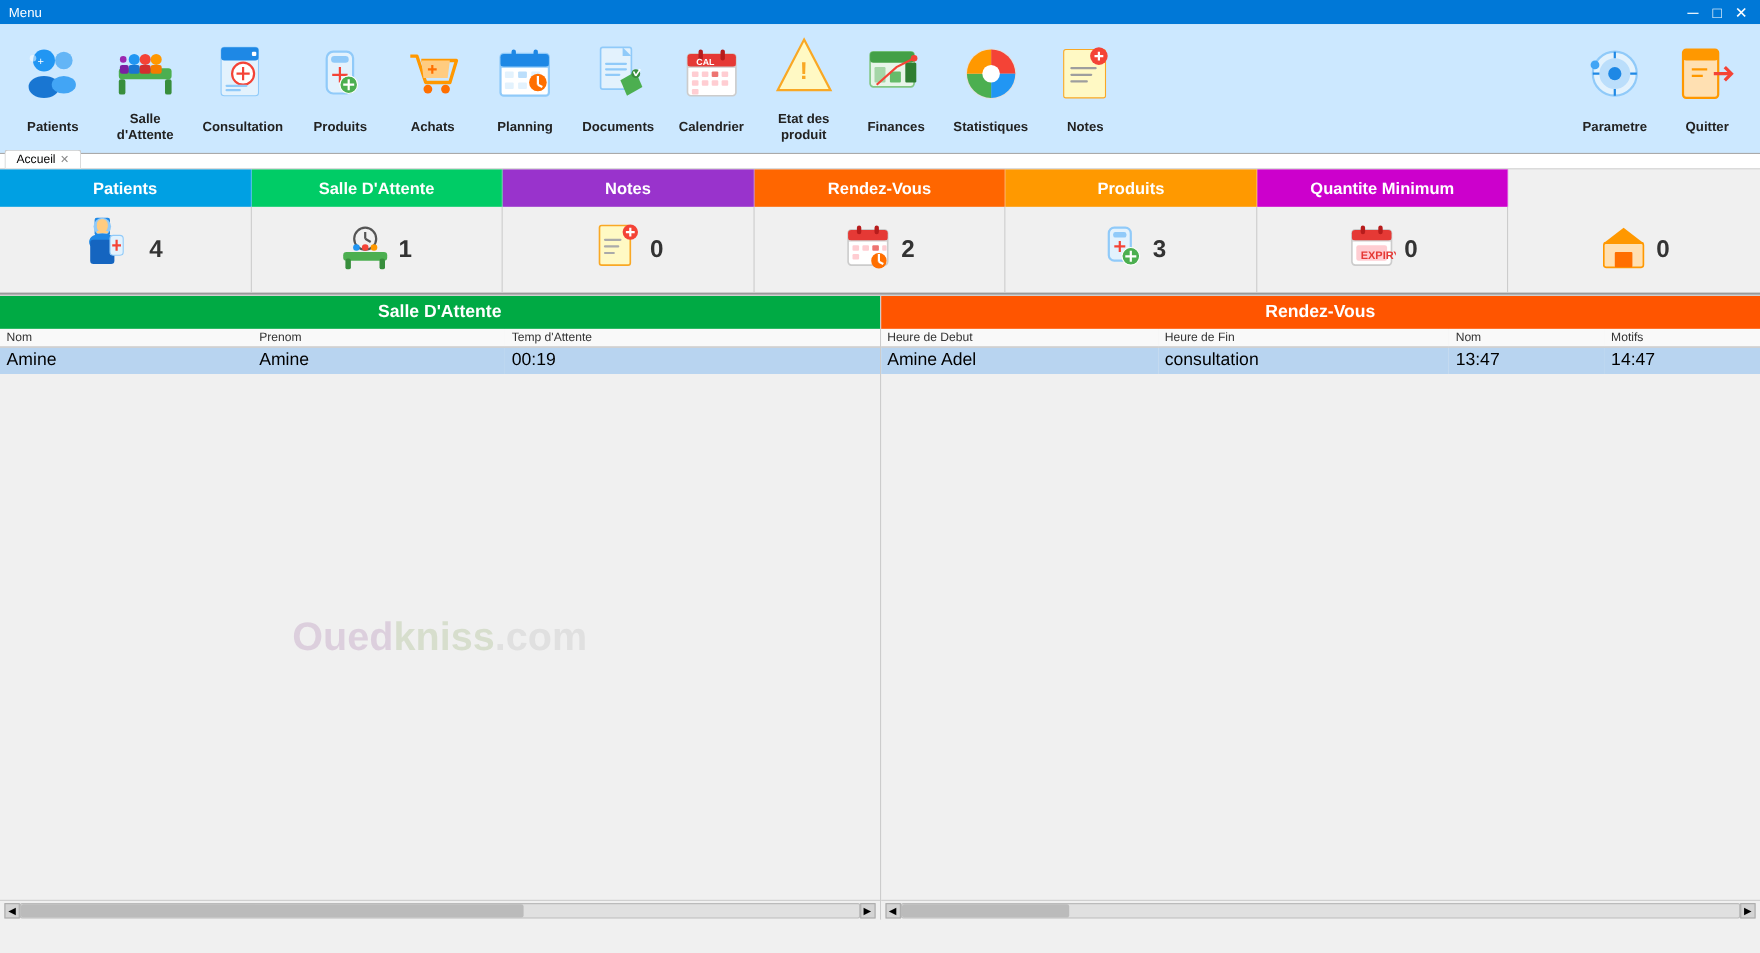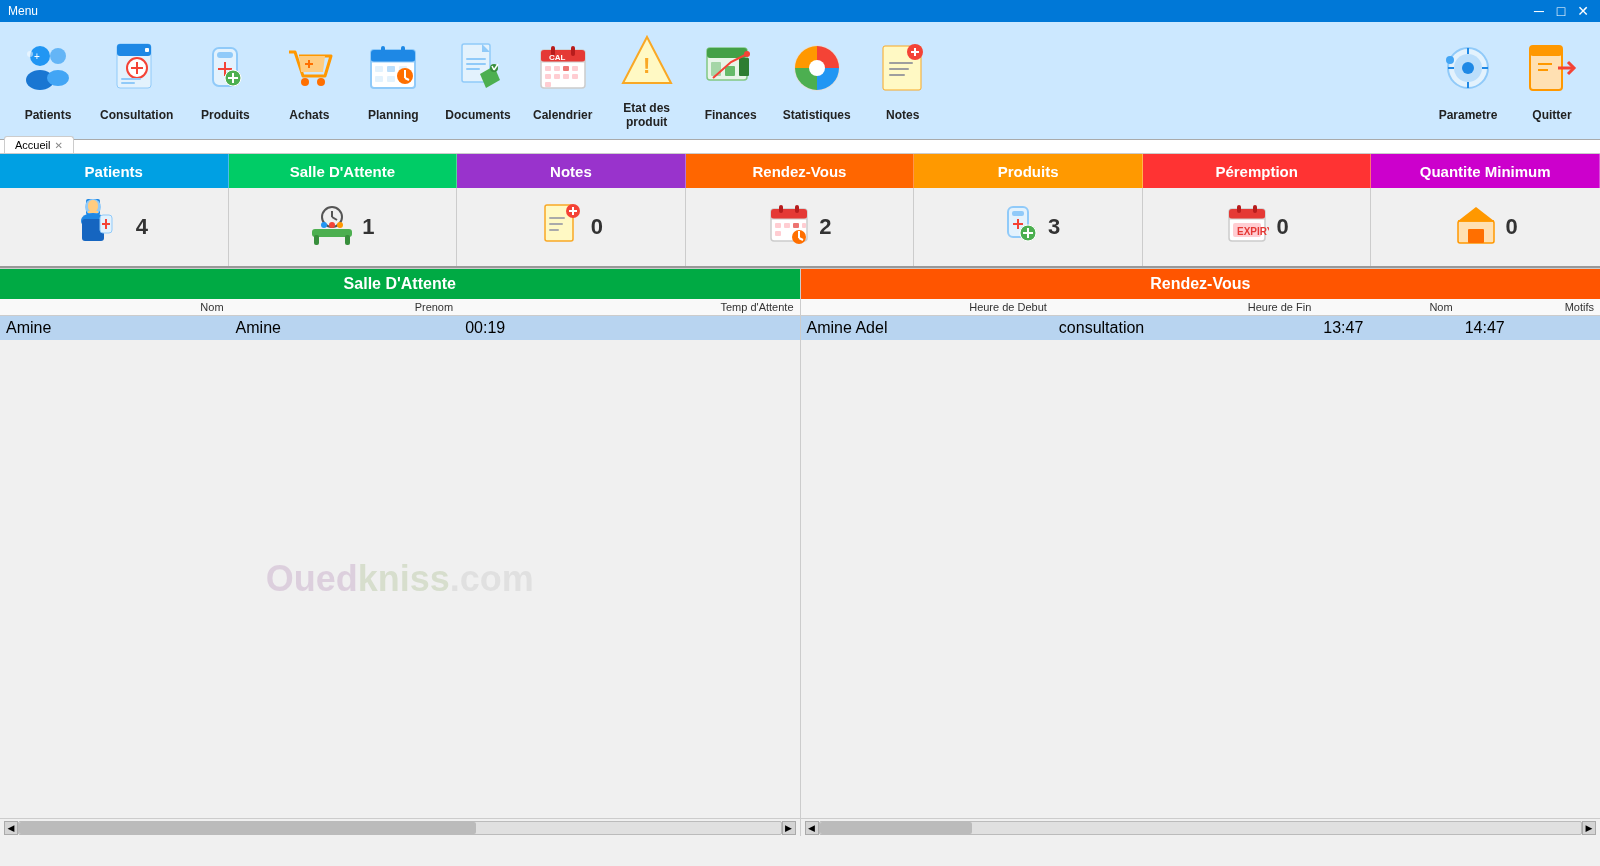--- a/index.html
+++ b/index.html
@@ -132,21 +132,21 @@
       padding: 6px;
     }
     .panel-header-green { background: #00aa44; }
     .panel-header-orange { background: #ff5500; }
 
     .panel-table { width: 100%; border-collapse: collapse; }
     .panel-table th {
       font-size: 11px;
       font-weight: normal;
       color: #333;
-      text-align: right;
+      text-align: left;
       padding: 2px 6px;
       border-bottom: 1px solid #ccc;
       background: #f9f9f9;
     }
     .panel-table td {
       padding: 3px 6px;
       font-size: 16px;
     }
     .table-row-selected { background: #b8d4f0; }
 
@@ -221,20 +221,38 @@
         <ellipse cx="20" cy="40" rx="14" ry="10" fill="#1976D2"></ellipse>
         <circle cx="38" cy="16" r="8" fill="#64B5F6"></circle>
         <ellipse cx="38" cy="38" rx="11" ry="8" fill="#42A5F5"></ellipse>
         <circle cx="10" cy="14" r="3" fill="white" opacity="0.5"></circle>
         <text x="14" y="20" font-size="10" fill="white">+</text>
       </svg>
     </span>
     <span class="toolbar-label">Patients</span>
   </div>
 
+  <div class="toolbar-item">
+    <span class="toolbar-icon">
+      <svg width="56" height="56" viewBox="0 0 56 56">
+        <rect x="4" y="30" width="48" height="10" rx="3" fill="#4CAF50"></rect>
+        <rect x="4" y="40" width="6" height="14" rx="2" fill="#388E3C"></rect>
+        <rect x="46" y="40" width="6" height="14" rx="2" fill="#388E3C"></rect>
+        <circle cx="18" cy="22" r="5" fill="#2196F3"></circle>
+        <circle cx="28" cy="22" r="5" fill="#F44336"></circle>
+        <circle cx="38" cy="22" r="5" fill="#FF9800"></circle>
+        <rect x="13" y="27" width="10" height="8" rx="2" fill="#1976D2"></rect>
+        <rect x="23" y="27" width="10" height="8" rx="2" fill="#D32F2F"></rect>
+        <rect x="33" y="27" width="10" height="8" rx="2" fill="#F57C00"></rect>
+        <circle cx="8" cy="22" r="3" fill="#9C27B0"></circle>
+        <rect x="5" y="27" width="8" height="8" rx="2" fill="#7B1FA2"></rect>
+      </svg>
+    </span>
+    <span class="toolbar-label">Salle<br>d'Attente</span>
+  </div>
 
   <div class="toolbar-item">
     <span class="toolbar-icon">
       <svg width="56" height="56" viewBox="0 0 56 56">
         <rect x="8" y="4" width="34" height="44" rx="3" fill="#E3F2FD" stroke="#90CAF9" stroke-width="1"></rect>
         <rect x="8" y="4" width="34" height="12" rx="3" fill="#1E88E5"></rect>
         <circle cx="28" cy="28" r="10" fill="white" stroke="#F44336" stroke-width="2"></circle>
         <line x1="28" y1="22" x2="28" y2="34" stroke="#F44336" stroke-width="2"></line>
         <line x1="22" y1="28" x2="34" y2="28" stroke="#F44336" stroke-width="2"></line>
         <rect x="12" y="38" width="20" height="2" rx="1" fill="#90CAF9"></rect>
@@ -436,23 +454,20 @@
     <span>Salle D'Attente</span>
   </div>
   <div class="summary-label-header sh-notes">
     <span>Notes</span>
   </div>
   <div class="summary-label-header sh-rdv">
     <span>Rendez-Vous</span>
   </div>
   <div class="summary-label-header sh-produits">
     <span>Produits</span>
-  </div>
-  <div class="summary-label-header sh-peremption">
-    <span>Péremption</span>
   </div>
   <div class="summary-label-header sh-quantite">
     <span>Quantite Minimum</span>
   </div>
 </div>
 
 <div class="summary-row">
 
   <div class="summary-cell">
     <span style="font-size:38px;">

